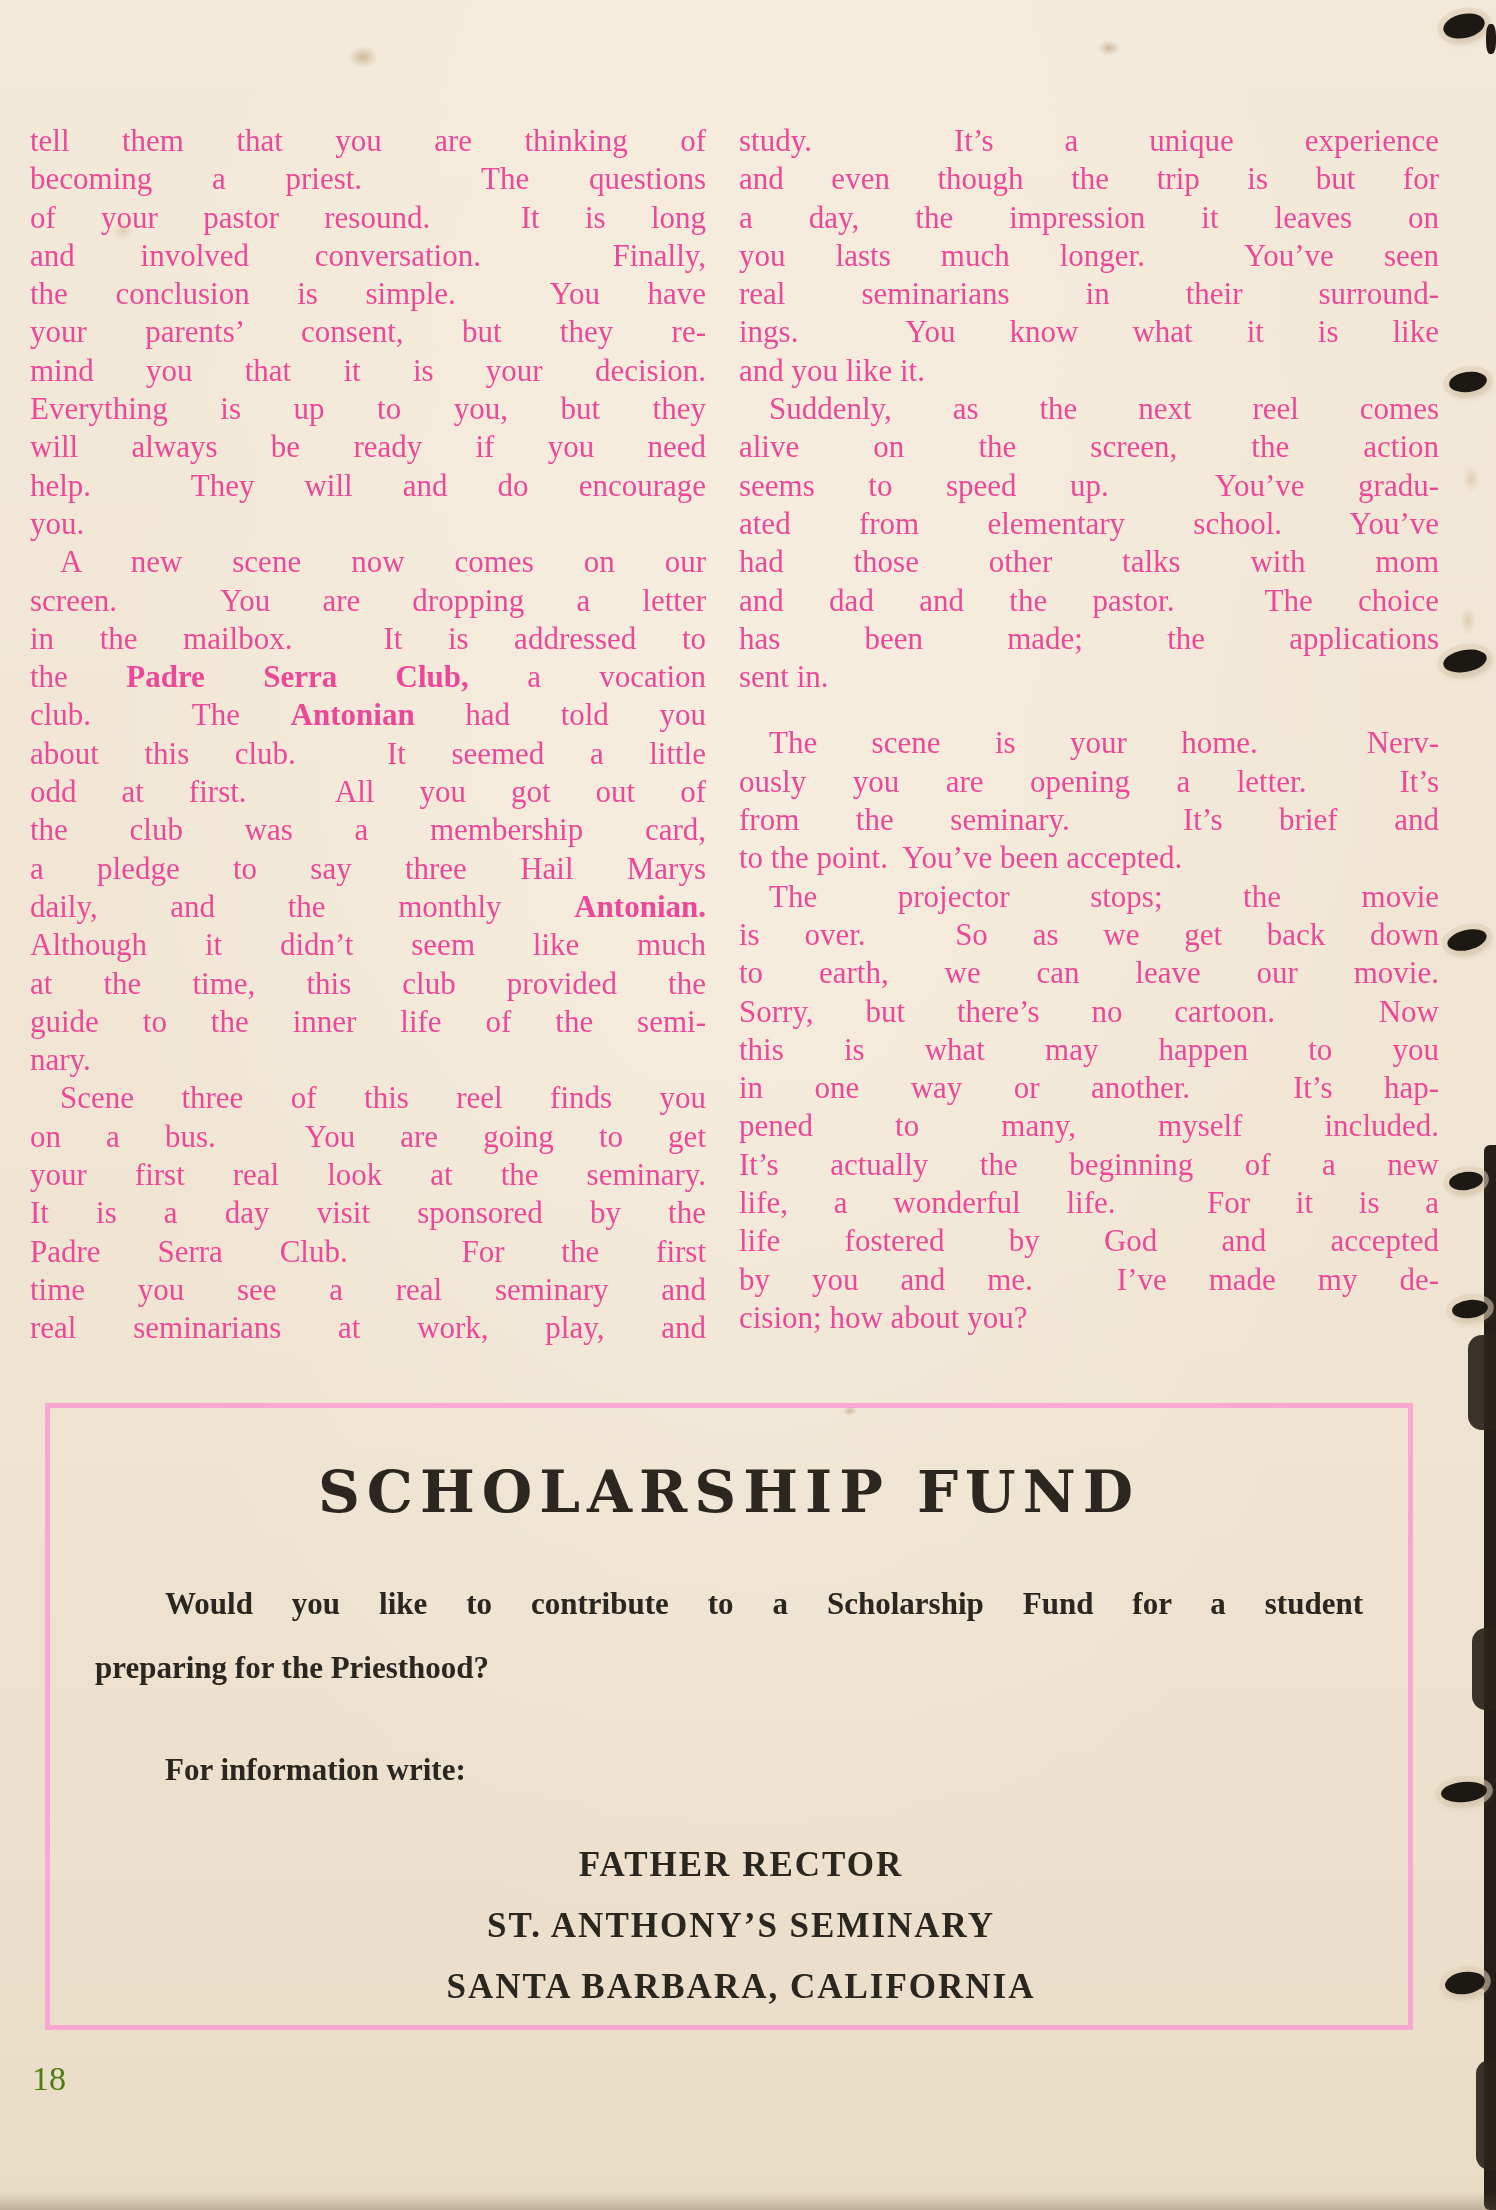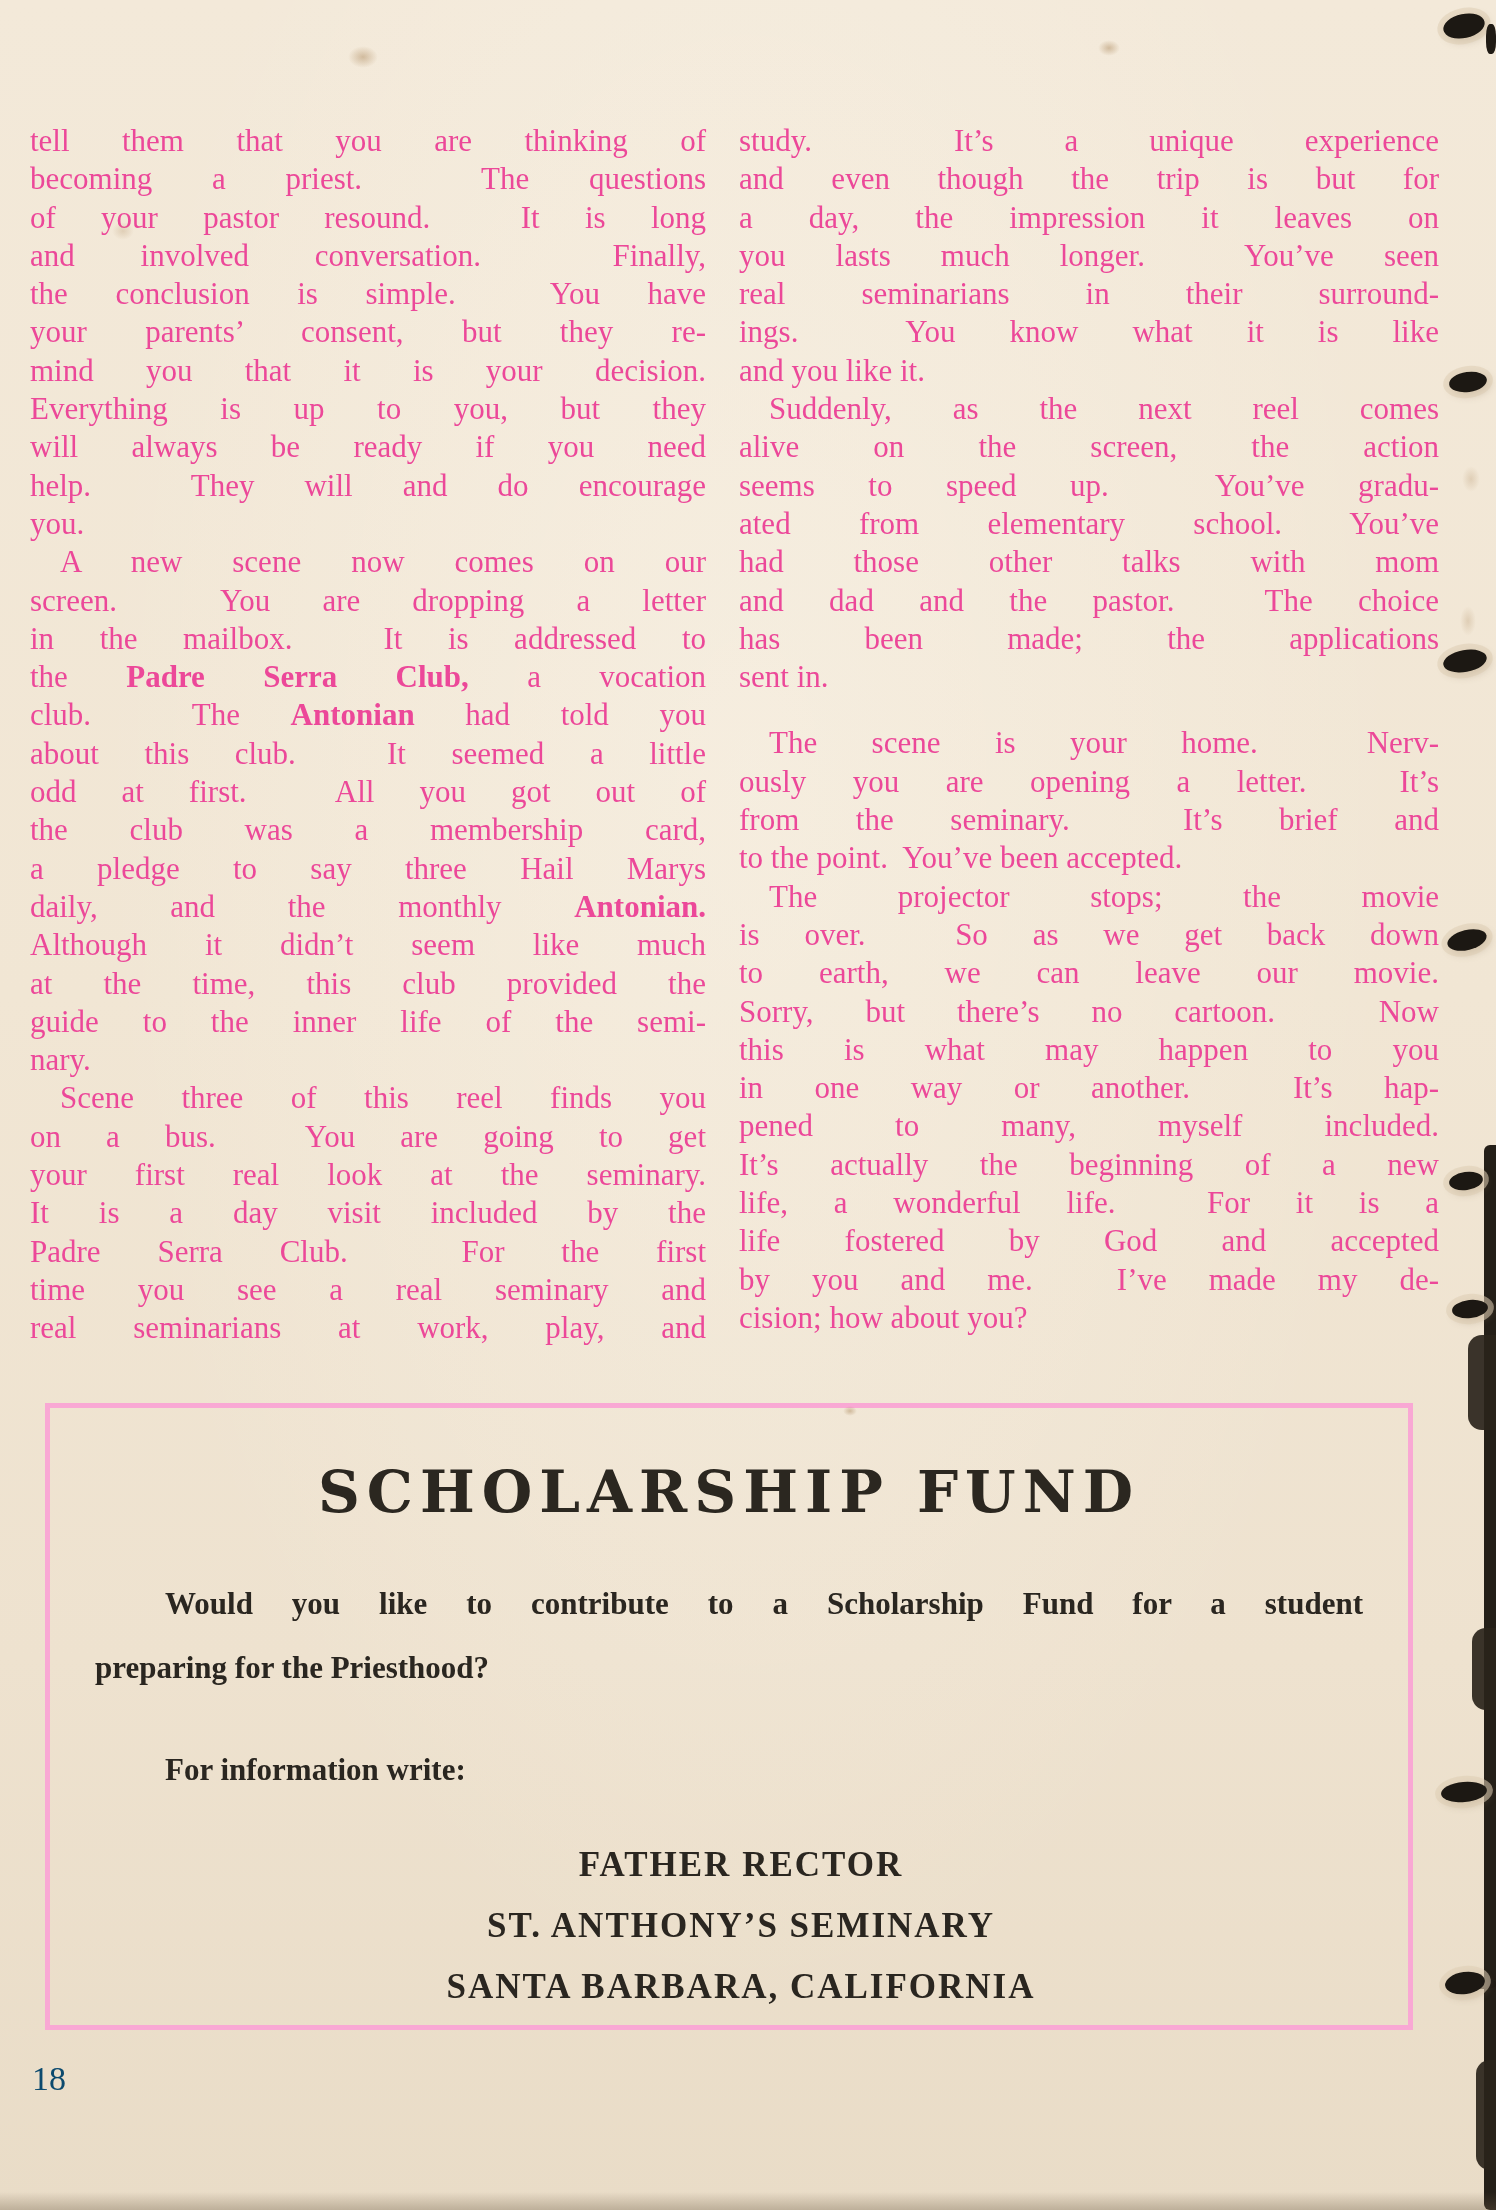--- a/index.html
+++ b/index.html
@@ -25,21 +25,21 @@
     font-weight:bold;font-size:58px;letter-spacing:7px;color:#2b2720;}
   .ad-body{margin:46px 45px 0 45px;}
   .ad-line{font-weight:bold;font-size:31px;line-height:64px;text-align:justify;
     text-align-last:justify;-moz-text-align-last:justify;}
   .ad-line.end{text-align-last:left;-moz-text-align-last:left;}
   .ind70{text-indent:70px;}
   .ad-info{margin:52px 45px 0 45px;text-indent:70px;font-weight:bold;font-size:31px;}
   .ad-address{margin-top:46px;text-align:center;}
   .addr-line{font-weight:bold;font-size:35px;line-height:61px;letter-spacing:2px;margin-left:24px;}
 
-  .page-number{position:absolute;left:32px;top:2060px;font-size:34px;color:#0c4a6e;}
+  .page-number{position:absolute;left:32px;top:2060px;font-size:34px;color:#4d7c0f;}
 
   .hole{position:absolute;background:#1c1813;border-radius:50%;
     box-shadow:0 0 0 6px rgba(222,206,180,0.55),2px 3px 8px rgba(140,120,92,0.45);}
   .hole.tail,.hole.stem{border-radius:40%;box-shadow:none;background:#201b15;}
   .edge-band{position:absolute;background:#241f18;border-radius:6px 0 0 6px;}
   .edge-bump{position:absolute;background:#2a241b;border-radius:14px 0 0 14px;opacity:.92;}
   .stain{position:absolute;border-radius:50%;
     background:radial-gradient(ellipse,rgba(156,116,66,.40),rgba(156,116,66,0) 70%);}
   .stain.faint{opacity:.55;}
   #bottom-shade{position:absolute;left:0;top:2192px;width:1496px;height:18px;
@@ -78,21 +78,21 @@
         <div class="line">daily, and the monthly <b>Antonian.</b></div>
         <div class="line">Although it didn’t seem like much</div>
         <div class="line">at the time, this club provided the</div>
         <div class="line">guide to the inner life of the semi-</div>
         <div class="line end">nary.</div>
       </div>
       <div class="para">
         <div class="line ind">Scene three of this reel finds you</div>
         <div class="line">on a bus.&nbsp; You are going to get</div>
         <div class="line">your first real look at the seminary.</div>
-        <div class="line">It is a day visit included by the</div>
+        <div class="line">It is a day visit sponsored by the</div>
         <div class="line">Padre Serra Club.&nbsp; For the first</div>
         <div class="line">time you see a real seminary and</div>
         <div class="line">real seminarians at work, play, and</div>
       </div>
     </div>
   <div id="col-right" class="col">
       <div class="para">
         <div class="line">study.&nbsp; It’s a unique experience</div>
         <div class="line">and even though the trip is but for</div>
         <div class="line">a day, the impression it leaves on</div>

